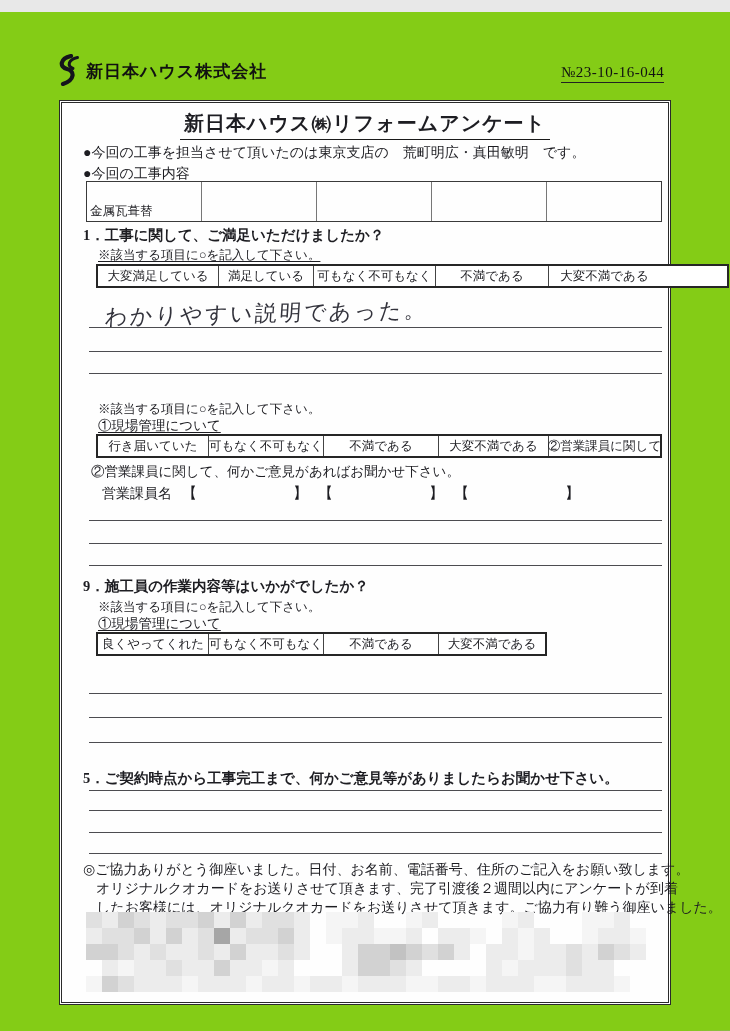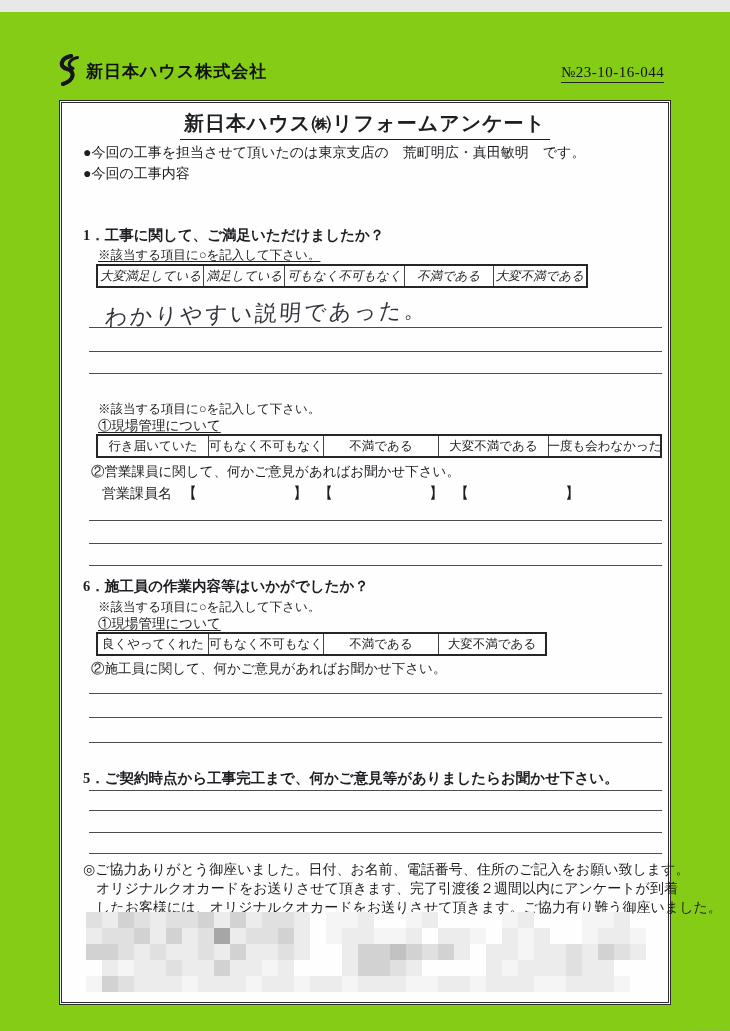--- a/index.html
+++ b/index.html
@@ -76,69 +76,77 @@
 
   <div class="formbox">
 
     <div class="abs tline" style="left:21px; top:41px;">●今回の工事を担当させて頂いたのは東京支店の　荒町明広・真田敏明　です。</div>
 
     <div class="abs title">
       <span>新日本ハウス㈱リフォームアンケート</span>
     </div>
     <div class="abs tline" style="left:21px; top:62px;">●今回の工事内容</div>
 
+    <div class="abs wtable">
+      <div class="wcell">
+        <span class="wval">金属瓦葺替</span>
+      </div>
+      <div class="wcell"></div>
+      <div class="wcell"></div>
+      <div class="wcell"></div>
+      <div class="wcell"></div>
+    </div>
 
     <div class="abs qhead" style="left:21px; top:123px;">1．工事に関して、ご満足いただけましたか？</div>
     <div class="abs qnote u" style="left:36px; top:144px;">※該当する項目に○を記入して下さい。</div>
-    <div class="abs otable" style="left:34px; top:161px; width:492px;font-style:italic;">
+    <div class="abs otable" style="left:34px; top:161px; width:633px;">
       <div class="ocell" style="width:121px;">大変満足している</div>
       <div class="ocell" style="width:95px;">満足している</div>
       <div class="ocell" style="width:122px;">可もなく不可もなく</div>
       <div class="ocell" style="width:113px;">不満である</div>
       <div class="ocell" style="width:111px;">大変不満である</div>
     </div>
 
     <div class="abs hand" style="left:42px; top:199px;">わかりやすい説明であった。</div>
     <div class="rule" style="left:27px; top:224px; width:573px;"></div>
     <div class="rule" style="left:27px; top:248px; width:573px;"></div>
     <div class="rule" style="left:27px; top:270px; width:573px;"></div>
 
     <div class="abs qnote" style="left:36px; top:298px;">※該当する項目に○を記入して下さい。</div>
     <div class="abs sub u" style="left:36px; top:314px;">①現場管理について</div>
     <div class="abs otable" style="left:34px; top:331px; width:566px;">
       <div class="ocell" style="width:111px;">行き届いていた</div>
       <div class="ocell" style="width:115px;">可もなく不可もなく</div>
       <div class="ocell" style="width:115px;">不満である</div>
       <div class="ocell" style="width:110px;">大変不満である</div>
-      <div class="ocell" style="width:111px;">一度も会わなかった</div>
+      <div class="ocell" style="width:111px;">②営業課員に関して</div>
     </div>
     <div class="abs sub" style="left:29px; top:360px;">②営業課員に関して、何かご意見があればお聞かせ下さい。</div>
     <div class="abs staffrow" style="left:40px; top:381px;">
       <span>営業課員名</span>
       <span class="bgap2"></span>
       <span><span class="bracket">【</span><span class="bgap"></span><span class="bracket">】</span></span>
       <span class="bgap2"></span>
       <span><span class="bracket">【</span><span class="bgap"></span><span class="bracket">】</span></span>
       <span class="bgap2"></span>
       <span><span class="bracket">【</span><span class="bgap"></span><span class="bracket">】</span></span>
     </div>
     <div class="rule" style="left:27px; top:417px; width:573px;"></div>
     <div class="rule" style="left:27px; top:440px; width:573px;"></div>
     <div class="rule" style="left:27px; top:462px; width:573px;"></div>
 
-    <div class="abs qhead" style="left:21px; top:474px;">6．施工員の作業内容等はいかがでしたか？</div>
+    <div class="abs qhead" style="left:21px; top:474px;">9．施工員の作業内容等はいかがでしたか？</div>
     <div class="abs qnote" style="left:36px; top:496px;">※該当する項目に○を記入して下さい。</div>
     <div class="abs sub u" style="left:36px; top:512px;">①現場管理について</div>
     <div class="abs otable" style="left:34px; top:529px; width:451px;">
       <div class="ocell" style="width:111px;">良くやってくれた</div>
       <div class="ocell" style="width:115px;">可もなく不可もなく</div>
       <div class="ocell" style="width:115px;">不満である</div>
       <div class="ocell" style="width:106px;">大変不満である</div>
     </div>
-    <div class="abs sub" style="left:29px; top:557px;">②施工員に関して、何かご意見があればお聞かせ下さい。</div>
     <div class="rule" style="left:27px; top:590px; width:573px;"></div>
     <div class="rule" style="left:27px; top:614px; width:573px;"></div>
     <div class="rule" style="left:27px; top:639px; width:573px;"></div>
 
     <div class="abs qhead" style="left:21px; top:666px;">5．ご契約時点から工事完工まで、何かご意見等がありましたらお聞かせ下さい。</div>
     <div class="rule" style="left:27px; top:687px; width:573px;"></div>
     <div class="rule" style="left:27px; top:707px; width:573px;"></div>
     <div class="rule" style="left:27px; top:729px; width:573px;"></div>
     <div class="rule" style="left:27px; top:750px; width:573px;"></div>
 

